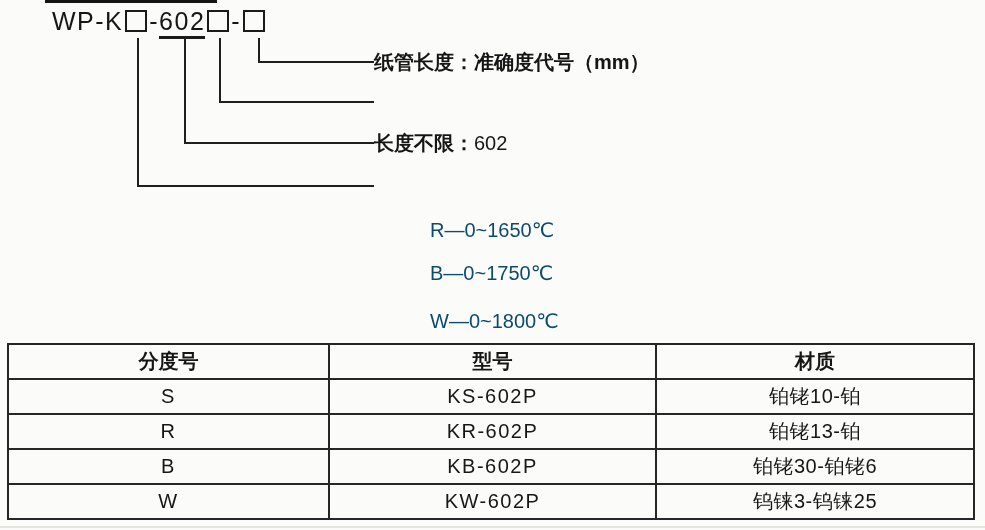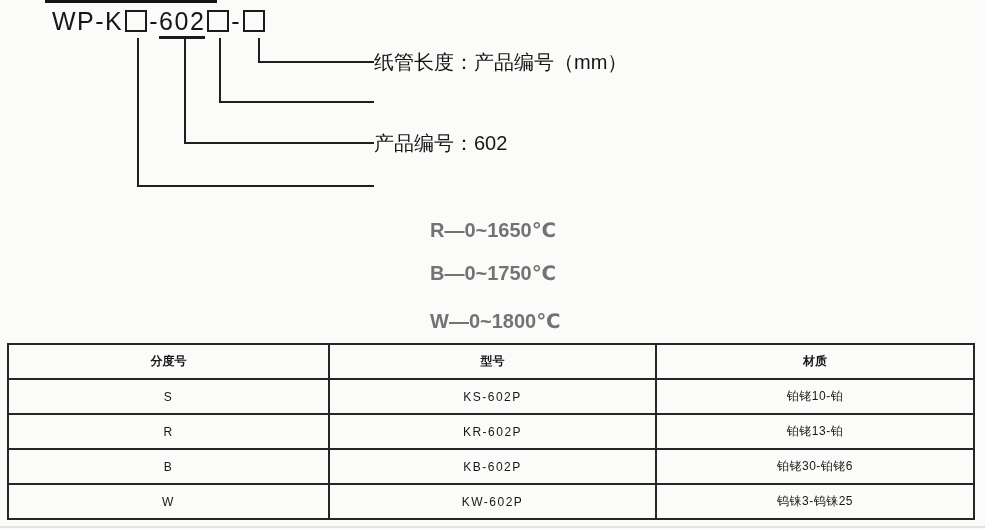--- a/index.html
+++ b/index.html
@@ -55,39 +55,39 @@
   .hline { height: 2px; }
   
   .callout-label {
     position: absolute;
     left: 374px;
     height: 26px; line-height: 26px;
     font-size: 20px;
     white-space: nowrap;
     color: #161616;
   }
-  .callout-label .cn { font-weight: 400; margin-top: 16px; }
+  .callout-label .cn { font-weight: 700; margin-top: 16px; }
   .callout-label .val { font-weight: 400; }
   .range-label {
     position: absolute;
     left: 430px;
     height: 26px; line-height: 26px;
     font-size: 20px;
-    font-weight: 700;
+    font-weight: 400;
     white-space: nowrap;
-    color: #737373;
+    color: #0c4a6e;
   }
   
   .spec-table {
     position: absolute;
     left: 7px; top: 343px;
     width: 966px;
     border-collapse: collapse;
     table-layout: fixed;
-    font-size: 12px;
+    font-size: 20px;
     color: #161616;
   }
   .spec-table th, .spec-table td {
     border: 2px solid #262626;
     height: 33px;
     text-align: center;
     vertical-align: middle;
     padding: 0;
   }
   .spec-table th { font-weight: 700; }
@@ -111,24 +111,24 @@
   <div class="vline" style="left:184px; top:38px; height:106px;"></div>
   <div class="hline" style="left:184px; top:142px; width:190px;"></div>
 
   <div class="vline" style="left:219px; top:38px; height:65px;"></div>
   <div class="hline" style="left:219px; top:101px; width:155px;"></div>
 
   <div class="vline" style="left:258px; top:38px; height:25px;"></div>
   <div class="hline" style="left:258px; top:61px; width:116px;"></div>
 
   <div class="callout-label" style="top:49px;">
-    <span class="cn">纸管长度：</span><span class="cn">产品编号（mm）</span>
+    <span class="cn">纸管长度：</span><span class="cn">准确度代号（mm）</span>
   </div>
   <div class="callout-label" style="top:130px;">
-    <span class="cn">产品编号：</span><span class="val">602</span>
+    <span class="cn">长度不限：</span><span class="val">602</span>
   </div>
 
   <div class="range-label" style="top:217px;">R—0~1650℃</div>
   <div class="range-label" style="top:260px;">B—0~1750℃</div>
   <div class="range-label" style="top:308px;">W—0~1800℃</div>
 
   <table class="spec-table">
     <colgroup>
       <col style="width:321px;">
       <col style="width:327px;">

